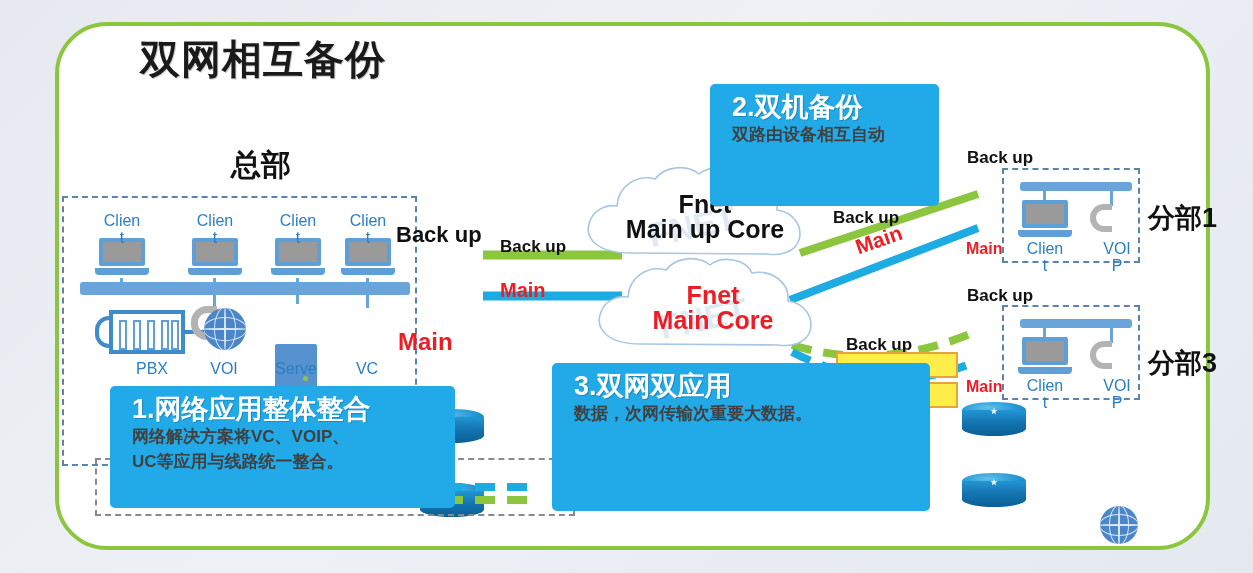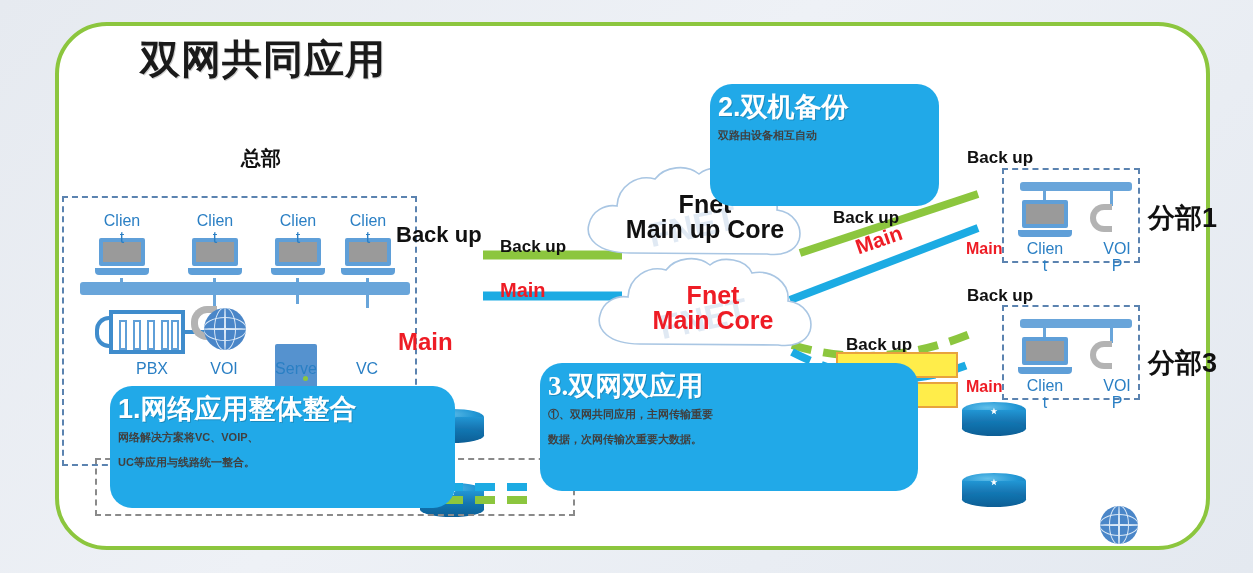--- a/index.html
+++ b/index.html
@@ -25,21 +25,21 @@
     font-size:40px;font-weight:bold;color:#1a1a1a;letter-spacing:1px;
     text-shadow:1px 1px 0 #cfcfcf;
   }
   #subtitle{
     left:178px;top:86px;
     font-size:26px;font-weight:bold;color:#8cc63e;letter-spacing:1px;
     text-shadow:1px 1px 0 #d8d8d8;
   }
   #hq-title{
     left:196px;top:145px;width:130px;text-align:center;
-    font-size:20px;font-weight:bold;color:#111;
+    font-size:30px;font-weight:bold;color:#111;
   }
 
   
   .dashbox{border:2px dashed #5b83b0;box-sizing:border-box;}
   #hq-box{left:62px;top:196px;width:355px;height:270px;}
   #b1-box{left:1002px;top:168px;width:138px;height:95px;}
   #b3-box{left:1002px;top:305px;width:138px;height:95px;}
   #bl-box{left:95px;top:458px;width:480px;height:58px;border:2px dashed #8a8a8a;box-sizing:border-box;}
 
   .branch-name{font-size:27px;font-weight:bold;color:#111;}
@@ -143,40 +143,40 @@
 
   
   .lbl-bu{font-size:17px;font-weight:bold;color:#111;}
   .lbl-main{font-size:17px;font-weight:bold;color:#ee1c25;}
 
   
   .cloudtxt{position:absolute;text-align:center;font-weight:bold;line-height:25px;}
 
   
   .callout{
-    background:#21a9e8;border-radius:22px;color:#fff;box-sizing:border-box;
-    padding:8px 14px 10px 8px;
+    background:#21a9e8;border-radius:5px;color:#fff;box-sizing:border-box;
+    padding:8px 14px 10px 22px;
   }
   .callout h4{margin:0;font-size:27px;font-weight:bold;line-height:30px;letter-spacing:0px;
     text-shadow:1px 1px 0 rgba(0,0,0,.18);}
-  .callout p{margin:1px 0 0 0;font-size:11px;font-weight:bold;line-height:24px;color:#404040;}
+  .callout p{margin:1px 0 0 0;font-size:17px;font-weight:bold;line-height:24px;color:#404040;}
 
   
   .hl{background:#ffed4a;border:2px solid #e8a33d;box-sizing:border-box;}
 
   svg{overflow:visible;}
 </style>
 </head>
 <body>
 
 <div id="stage">
 
   <div class="abs" id="frame"></div>
 
-  <div class="abs" id="title">双网共同应用</div>
+  <div class="abs" id="title">双网相互备份</div>
 
   <div class="abs" id="hq-title">总部</div>
   <div class="abs dashbox" id="hq-box"></div>
   <div class="abs lanbar" id="hq-lan"></div>
 
   <div class="abs" style="left:95px;top:238px;">
     <div class="laptop">
         <div class="lap-screen"></div>
         <div class="lap-base"></div>
       </div>
@@ -404,19 +404,18 @@
     <h4>1.网络应用整体整合</h4>
     <p>网络解决方案将VC、VOIP、</p>
     <p>UC等应用与线路统一整合。</p>
   </div>
 
   <div class="abs callout" style="left:710px;top:84px;width:229px;height:122px;">
     <h4>2.双机备份</h4>
     <p>双路由设备相互自动</p>
   </div>
 
-  <div class="abs callout" style="left:540px;top:363px;width:378px;height:128px;font-family:Liberation Serif, serif;">
+  <div class="abs callout" style="left:552px;top:363px;width:378px;height:148px;">
     <h4>3.双网双应用</h4>
-    <p>①、双网共同应用，主网传输重要</p>
     <p>数据，次网传输次重要大数据。</p>
   </div>
 
 </div>
 
 </body></html>

